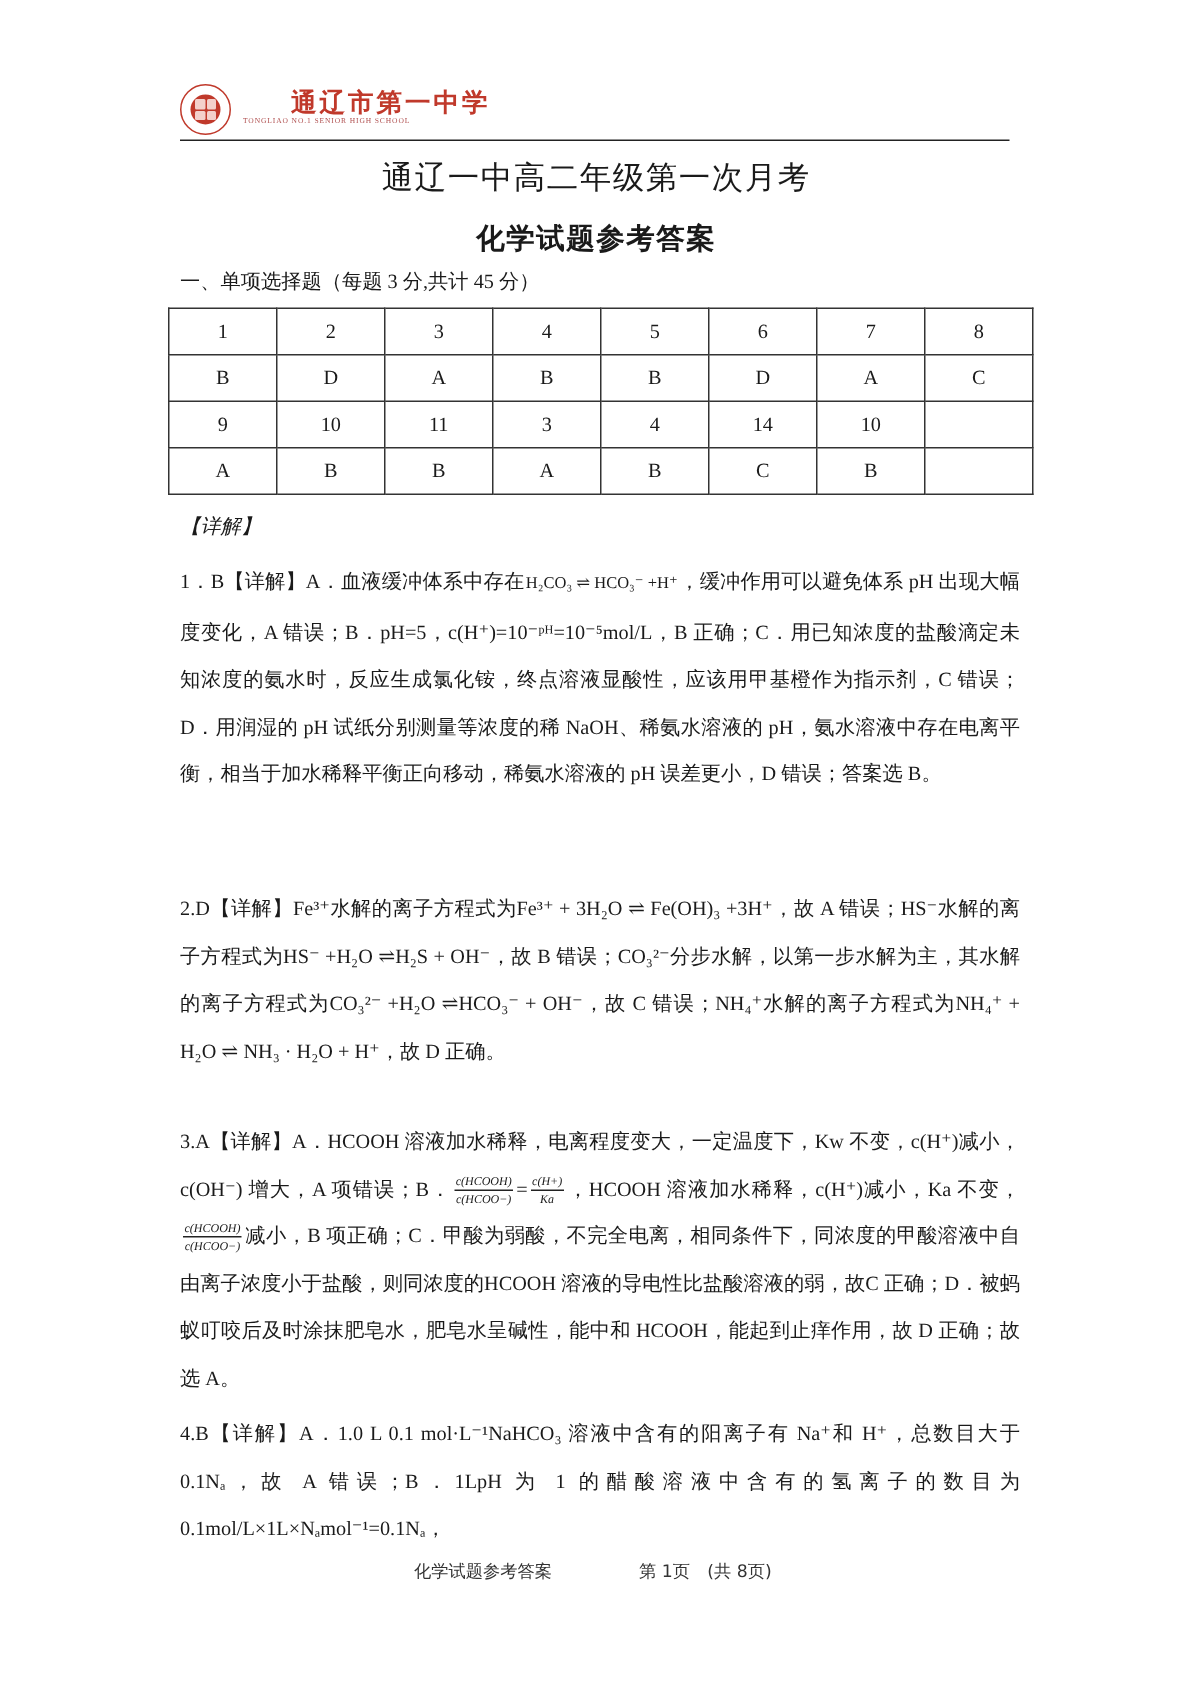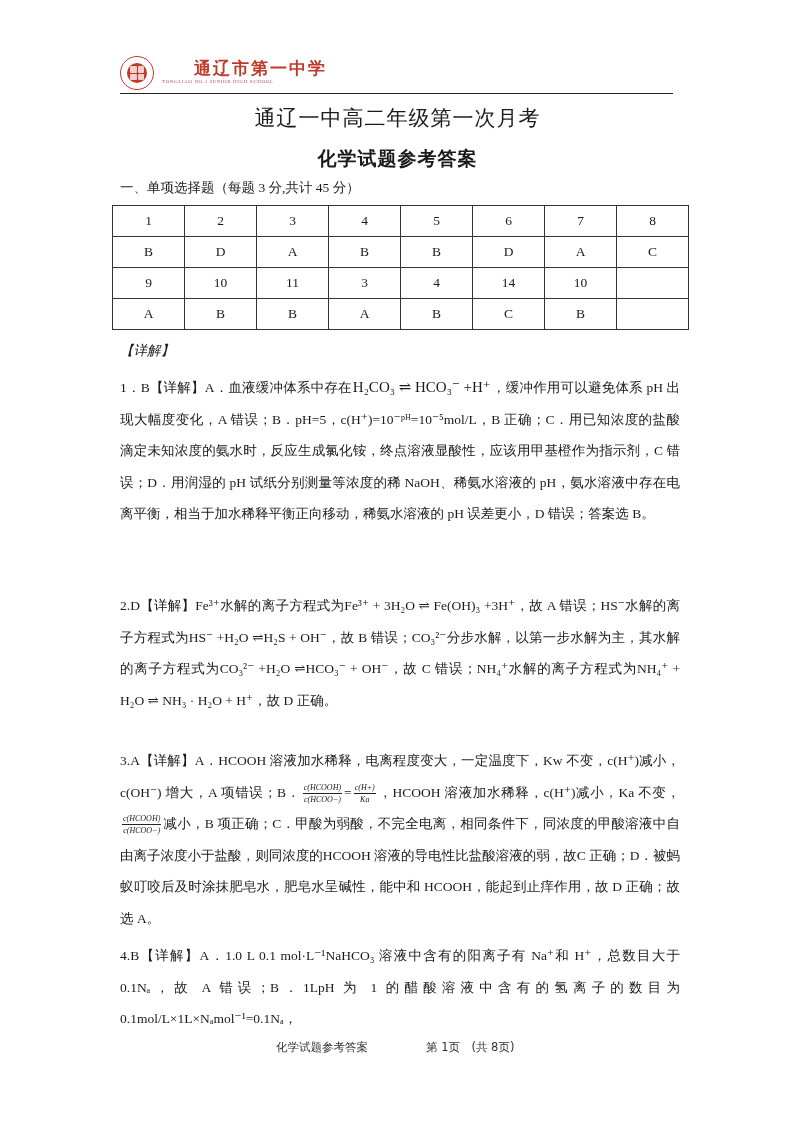--- a/index.html
+++ b/index.html
@@ -47,21 +47,21 @@
     }
     table.answers td {
       border: 1px solid #333; height: 30px; text-align: center; font-size: 13.5px;
       padding: 0;
     }
     .detail-label { position: absolute; left: 120px; top: 342px; font-size: 13.5px; font-style: italic; }
     .para {
       position: absolute; left: 120px; width: 560px; font-size: 13.5px;
       line-height: 31.5px; text-align: justify;
     }
-    .eq { display: inline-block; font-size: 15px; margin: 0 1px; }
+    .eq { display: inline-block; font-size: 11px; margin: 0 1px; }
     .frac {
       display: inline-block; vertical-align: middle; text-align: center;
       font-size: 8px; font-style: italic; line-height: 11px; margin: 0 2px;
     }
     .frac .num { display: block; border-bottom: 0.8px solid #222; padding: 0 1px; }
     .frac .den { display: block; padding: 0 1px; }
     .footer {
       position: absolute; top: 1040px; left: 276px; font-size: 11.5px;
       font-family: "DejaVu Sans", sans-serif; color: #333;
     }

